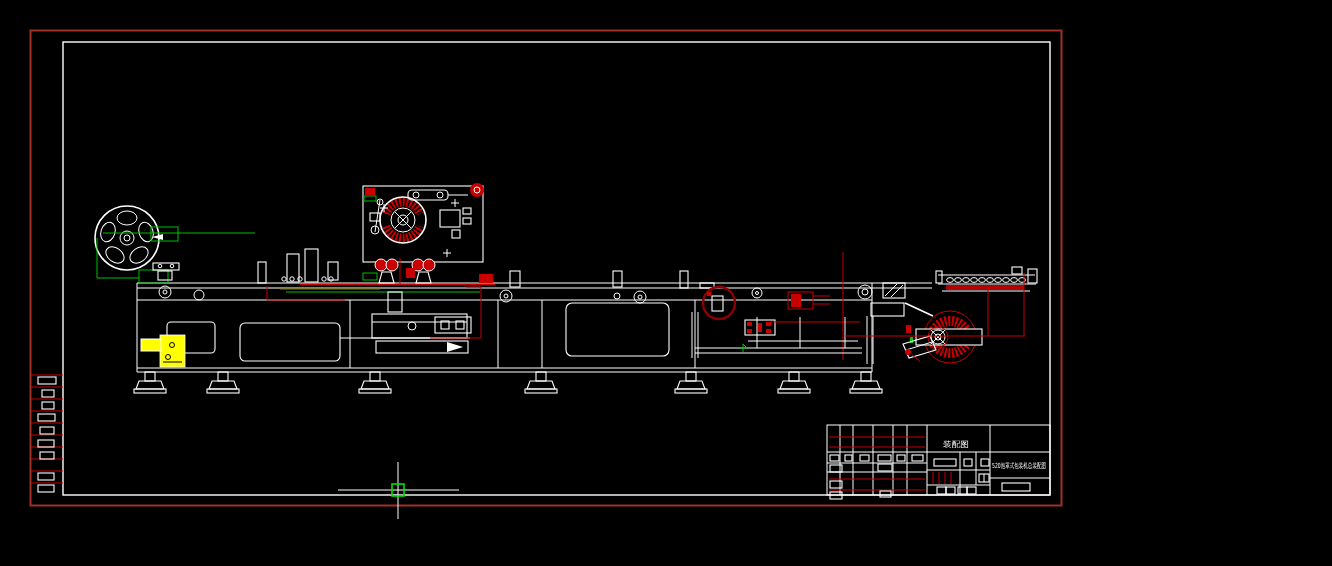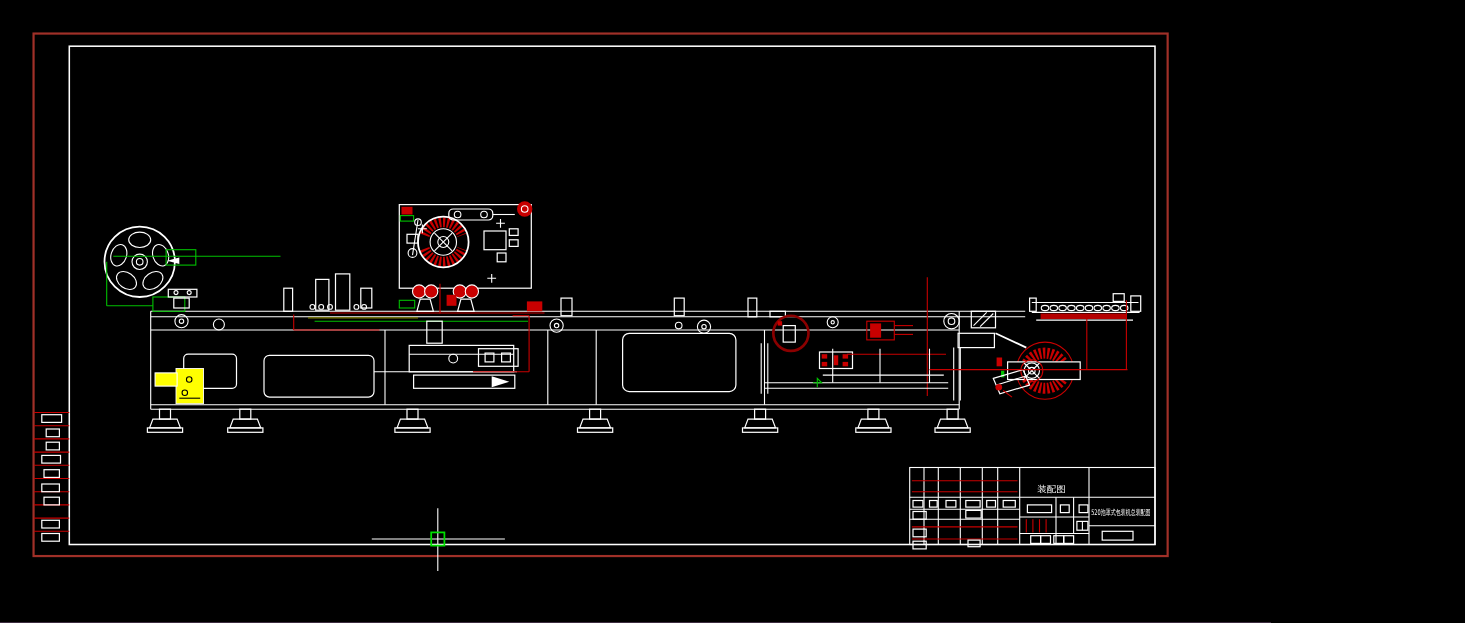--- a/index.html
+++ b/index.html
@@ -1,16 +1,16 @@
 <!DOCTYPE html>
 <html><head>
 <meta charset="utf-8">
 <style>
   html,body{margin:0;padding:0;background:#000;}
-  .stage{position:relative;width:1332px;height:566px;background:#f0abfc;overflow:hidden;}
+  .stage{position:relative;width:1332px;height:566px;background:#a3a3a3;overflow:hidden;}
   svg{display:block;}
   .ln{fill:none;stroke:#fff;stroke-width:1;}
   .ln2{fill:none;stroke:#fff;stroke-width:1.6;}
   .bx{fill:none;stroke:#fff;stroke-width:1.1;}
   .bxf{fill:#000;stroke:#fff;stroke-width:1.1;}
   .wf{fill:#fff;stroke:none;}
   .rl{fill:none;stroke:#c80000;stroke-width:1;}
   .rf{fill:#c80000;stroke:none;}
   .hatch{fill:none;stroke:#c80000;stroke-dasharray:2 1.6;}
   .gl{fill:none;stroke:#00c000;stroke-width:1;}

